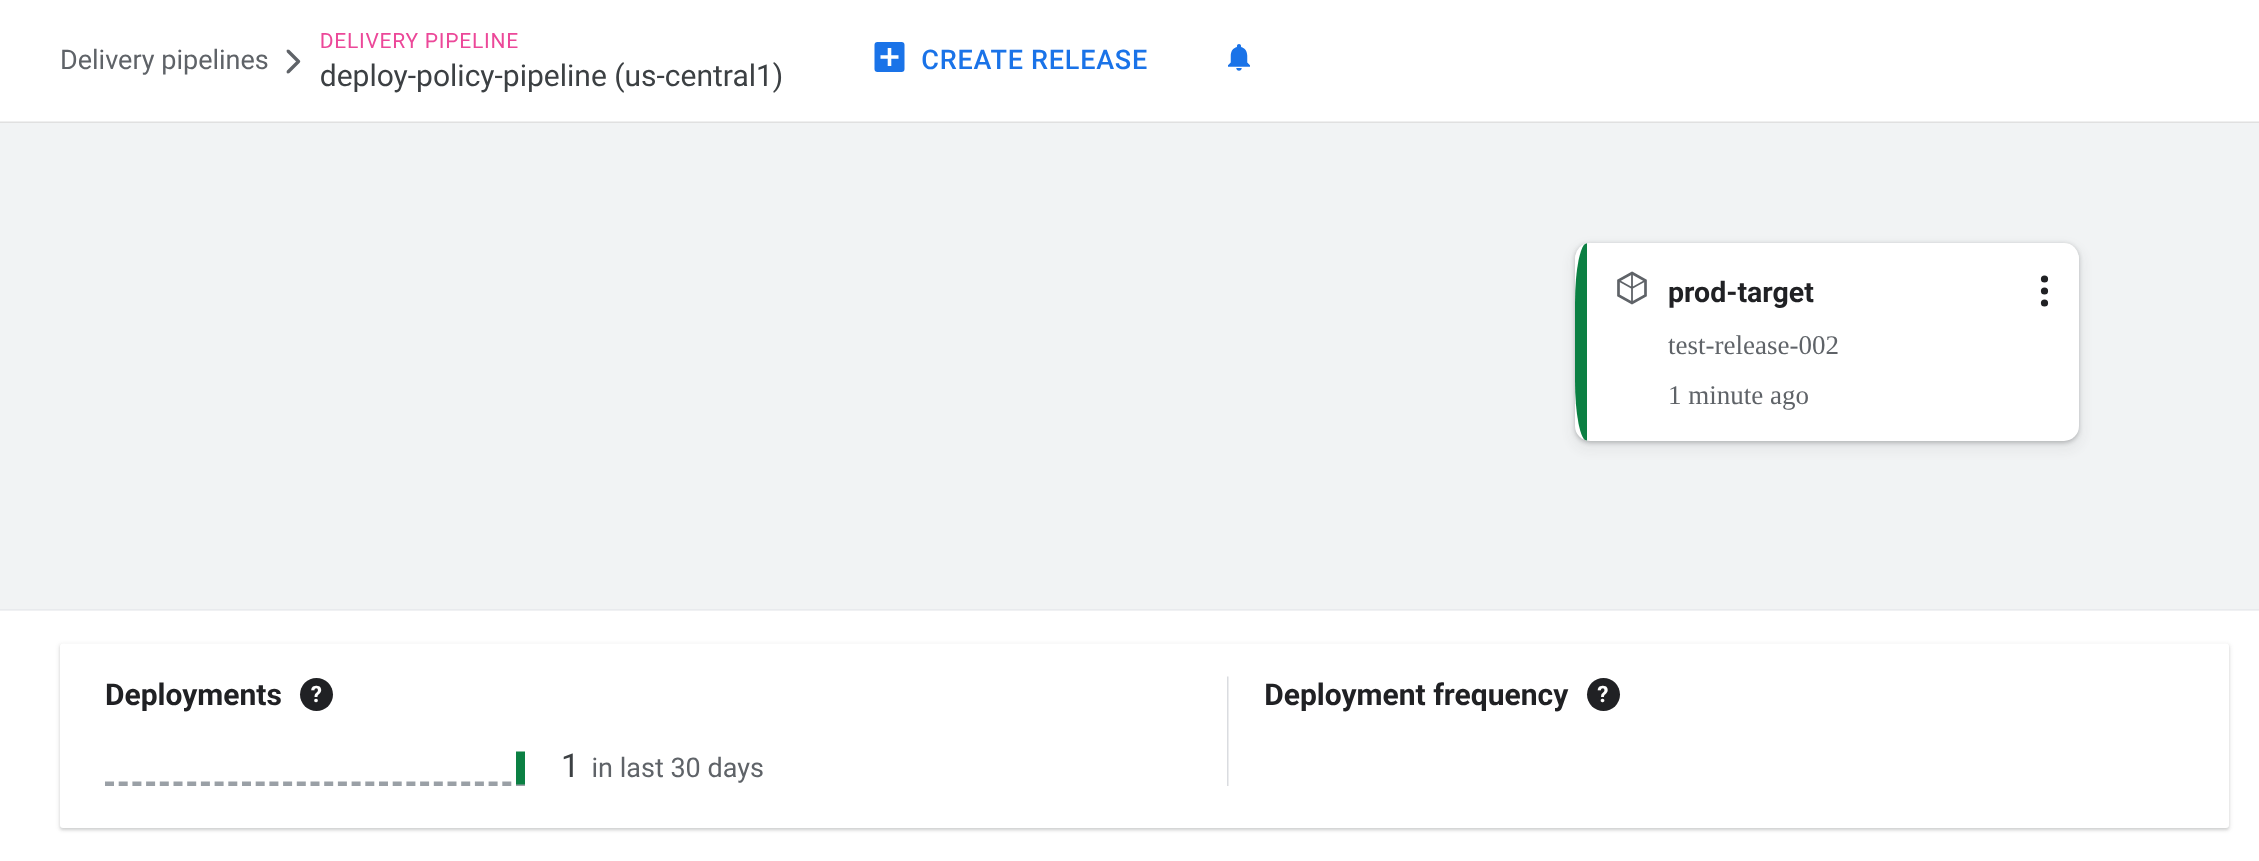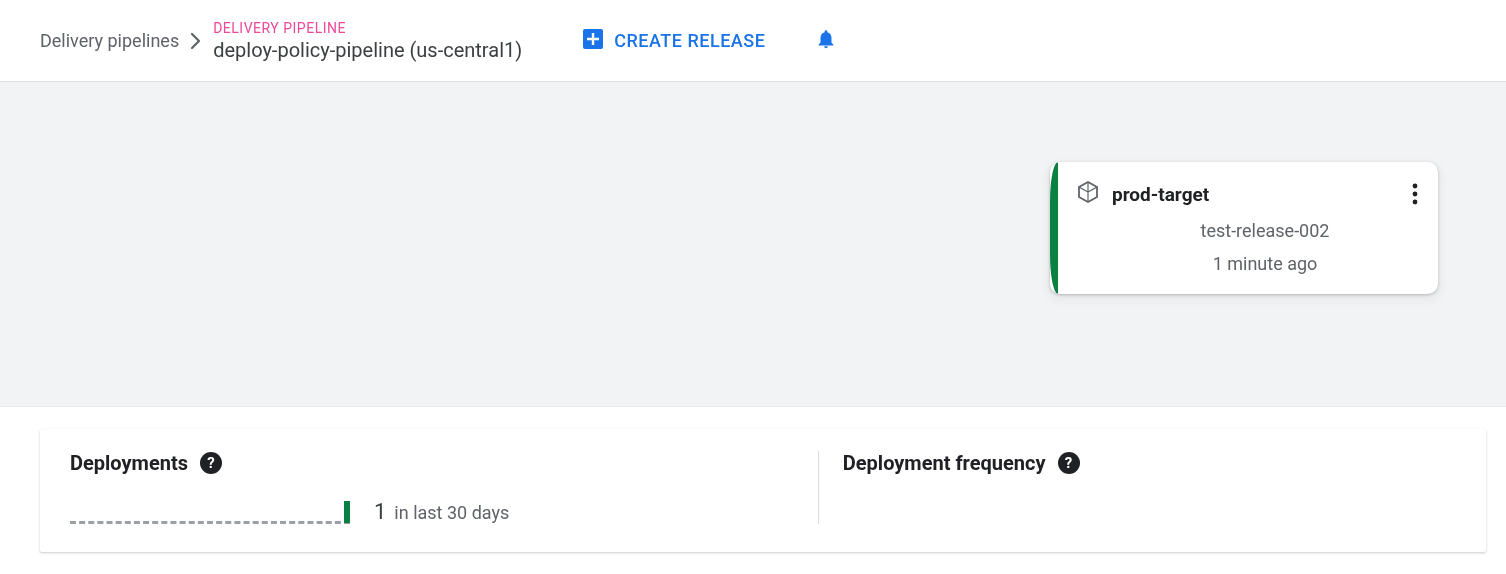--- a/index.html
+++ b/index.html
@@ -61,27 +61,26 @@
   .canvas {
     background: #f1f3f4;
     height: 325px;
     position: relative;
     border-bottom: 1px solid #e8eaed;
   }
   .target-card {
     position: absolute;
     top: 80px;
     left: 1050px;
-    width: 388px;
+    width: 336px;
     background: #fff;
     border-radius: 10px;
     box-shadow: 0 1px 3px rgba(60,64,67,.3), 0 4px 8px 3px rgba(60,64,67,.05);
     display: flex;
     overflow: hidden;
-    text-align: center;
   }
   .target-accent {
     width: 8px;
     background: #0b8043;
     border-top-left-radius: 10px 50px;
     border-bottom-left-radius: 10px 50px;
   }
   .target-body {
     flex: 1;
     padding: 18px 20px 20px 18px;
@@ -103,20 +102,21 @@
   }
   .more-icon {
     cursor: pointer;
     display: inline-flex;
   }
   .target-sub {
     margin-left: 36px;
     font-size: 18px;
     color: #5f6368;
     margin-top: 12px;
+    font-family: Liberation Serif, serif;
   }
   .metrics {
     background: #fff;
     padding: 22px 20px 30px 40px;
   }
   .metrics-card {
     display: flex;
     background: #fff;
     border-radius: 2px;
     box-shadow: 0 1px 2px rgba(60,64,67,.2), 0 1px 3px 1px rgba(60,64,67,.05);

